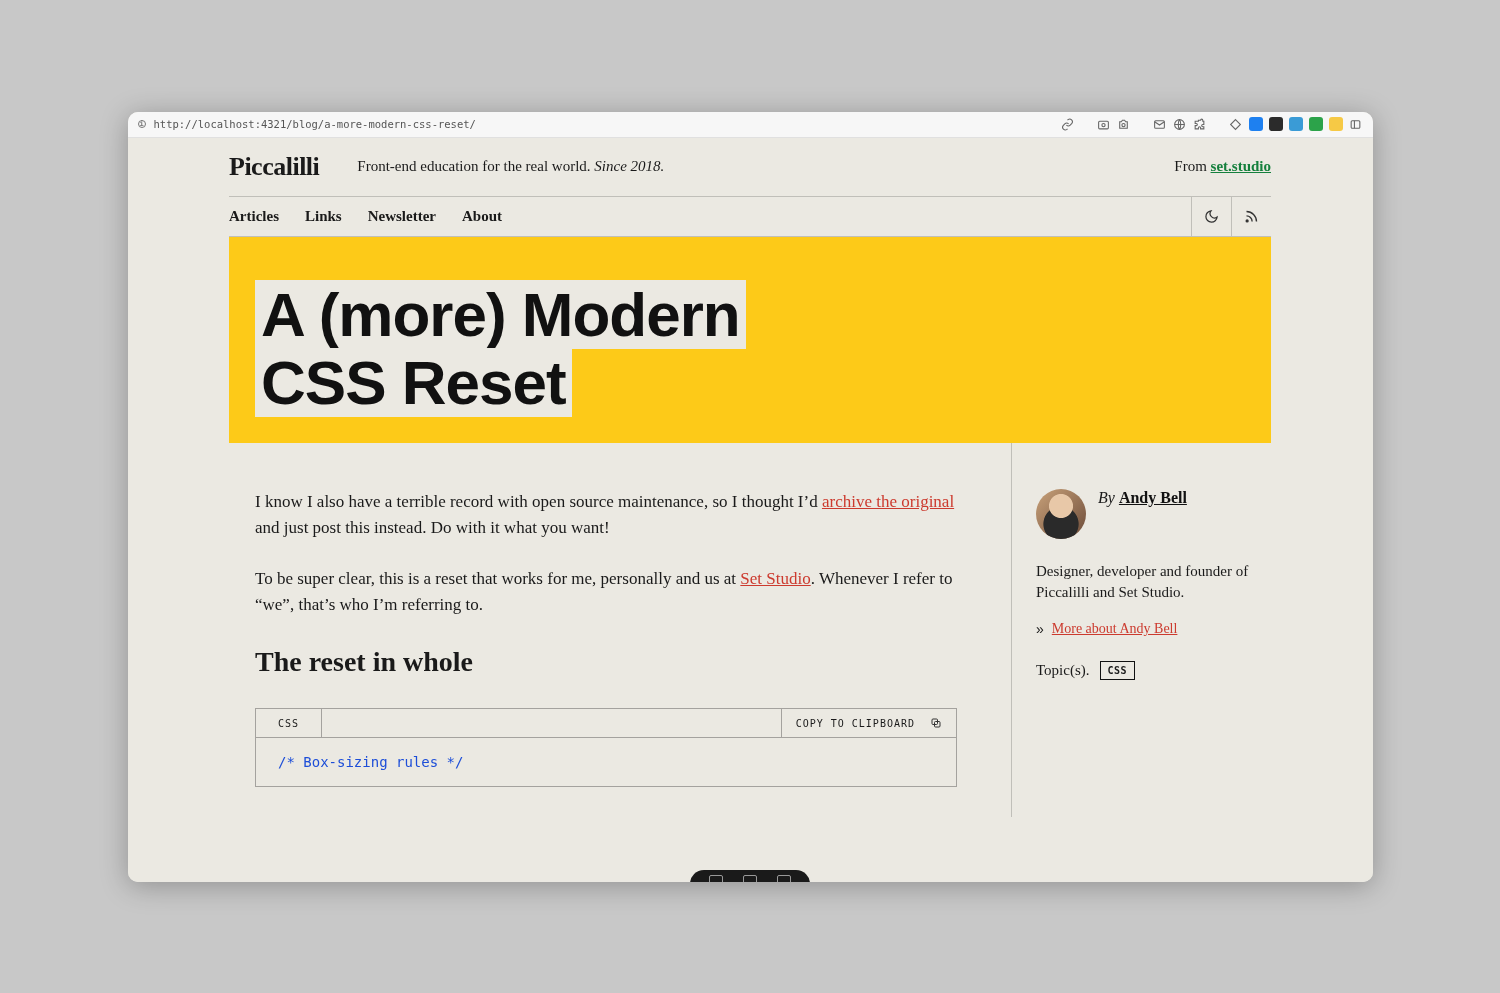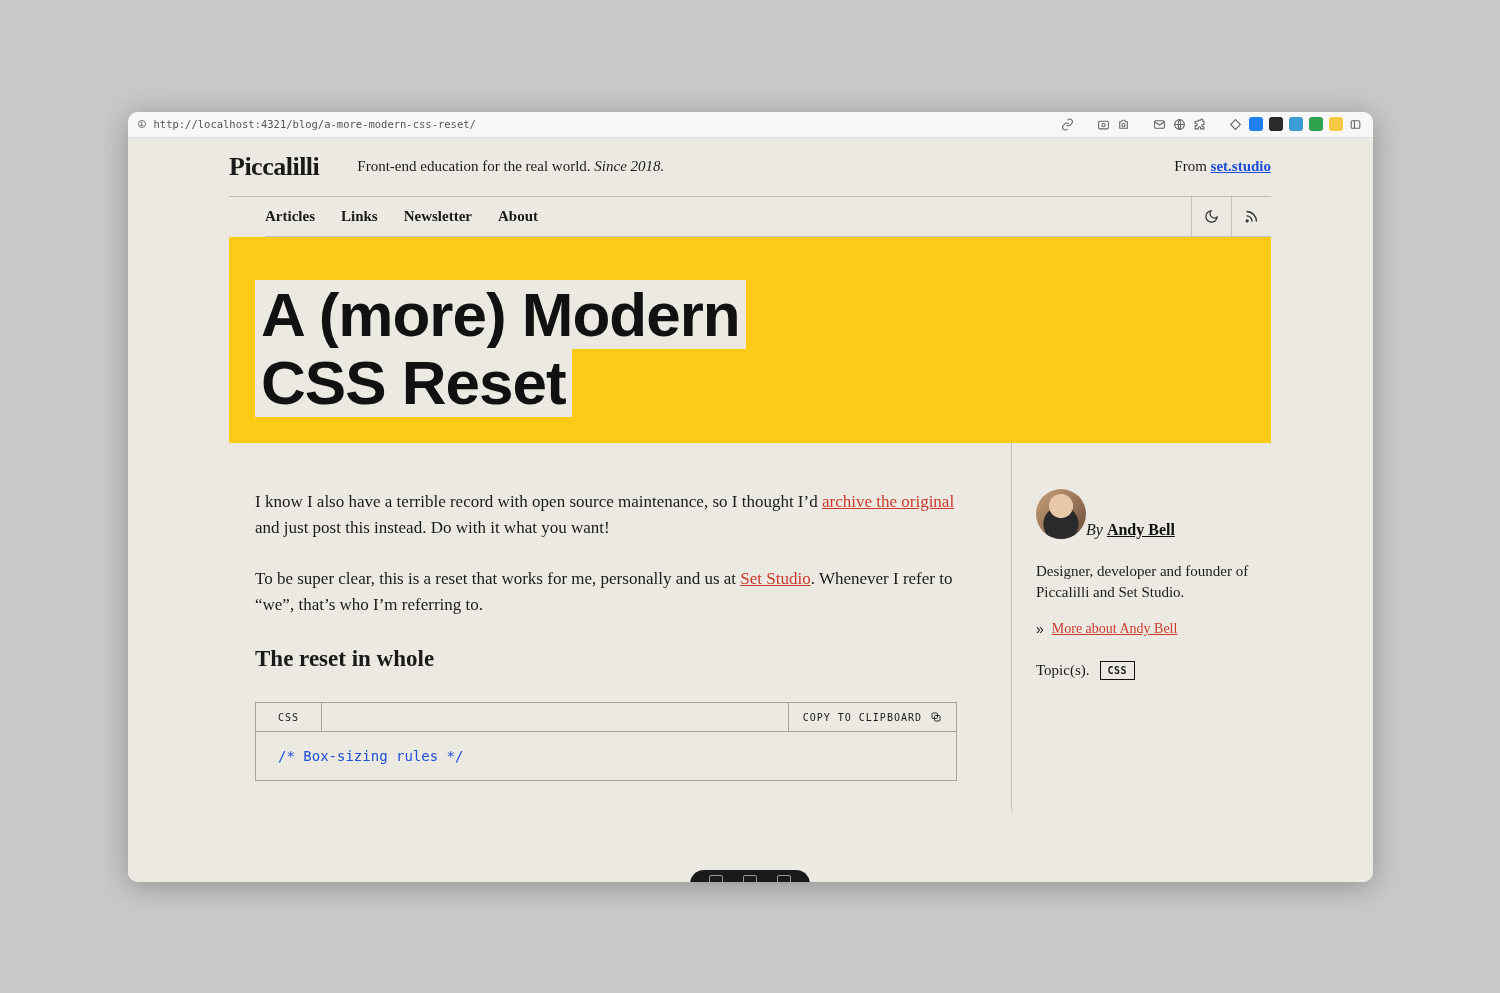--- a/index.html
+++ b/index.html
@@ -55,54 +55,53 @@
   .container { width: 1042px; margin: 0 auto; }
   header.site {
     display:flex; align-items:center; gap:38px;
     padding: 14px 0 14px;
     border-bottom: 1px solid rgba(0,0,0,.18);
   }
   .brand { font-family: Georgia, serif; font-weight: 700; font-size: 26px; letter-spacing:-.5px; }
   .tagline { font-size: 15px; color:#1a1a1a; }
   .tagline em { font-style: italic; }
   .from { margin-left:auto; font-size: 15px; }
-  .from a { color:#1d4ed8; text-decoration: underline; font-weight:600; }
+  .from a { color:#15803d; text-decoration: underline; font-weight:600; }
   nav.main {
     display:flex; align-items:center;
     border-bottom: 1px solid rgba(0,0,0,.18);
     height: 40px;
     gap: 26px;
     font-family: Georgia, serif;
-    margin-left: 36px;
   }
   nav.main a { font-size:15px; font-weight:600; color:#1a1a1a; text-decoration:none; }
   nav.main .navright { margin-left:auto; display:flex; align-items:center; height:100%; }
   .navicon { width:40px; display:flex;align-items:center;justify-content:center; border-left:1px solid rgba(0,0,0,.18); height:100%; cursor:pointer; }
   .navicon svg { width:15px;height:15px; }
   
   .hero { background:#fdca18; padding: 44px 26px 26px; }
   .title { font-family: 'Helvetica Neue', Arial, sans-serif; font-weight: 900; font-size: 62px; line-height:1.1; letter-spacing:-1px; color:#111; }
   .title span { background:#ebe9e2; padding: 0 6px; box-decoration-break: clone; -webkit-box-decoration-break: clone; }
   .hero-meta { display:flex; justify-content:space-between; align-items:baseline; font-size:15px; margin-top:88px; }
   .hero-meta b { font-weight:700; }
   .hero-meta a { color:#1a1a1a; text-decoration:underline; }
   
   .body { display:flex; }
   article { flex:1; padding: 46px 54px 30px 26px; }
   aside { width:260px; border-left:1px solid rgba(0,0,0,.18); padding: 46px 18px 30px 24px; }
   article p { font-size:17px; line-height:1.55; margin-bottom:24px; }
   article p a, aside a.link { color:#cc3a2e; text-decoration:underline; }
-  article h2 { font-family: Georgia, serif; font-size:23px; font-weight:700; margin: 28px 0 30px; }
+  article h2 { font-family: Georgia, serif; font-size:28px; font-weight:700; margin: 28px 0 30px; }
   .codeblock { border:1px solid rgba(0,0,0,.3); }
   .codehead { display:flex; align-items:center; height:28px; font-family: ui-monospace, Menlo, monospace; font-size:10px; letter-spacing:1px; }
   .codehead .lang { padding: 0 22px; border-right:1px solid rgba(0,0,0,.3); height:100%; display:flex;align-items:center; flex:0 0 auto; }
   .codehead .fill { flex:1; }
-  .codehead .copy { border-left:1px solid rgba(0,0,0,.3); padding:0 14px; height:100%; display:flex;align-items:center; gap:8px; cursor:pointer; }
+  .codehead .copy { border-left:1px solid rgba(0,0,0,.3); padding:0 14px; height:100%; display:flex;align-items:center; gap:15px; cursor:pointer; }
   .codebody { padding: 16px 22px; font-family: ui-monospace, Menlo, monospace; font-size:14px; color:#1d4ed8; border-top:1px solid rgba(0,0,0,.3); }
-  aside .byline { display:flex; align-items:flex-end; gap:0; margin-bottom:22px; }
+  aside .byline { display:flex; align-items:flex-start; gap:12px; margin-bottom:22px; }
   aside .avatar { width:50px;height:50px;border-radius:50%; background:linear-gradient(135deg,#c9a27a 0%, #6b4a38 100%); position:relative; overflow:hidden; }
   aside .avatar::after{content:"";position:absolute;inset:0;background:radial-gradient(circle at 50% 34%, #e8c8a8 28%, transparent 30%), radial-gradient(circle at 50% 70%, #2a2a2a 40%, transparent 42%);}
   aside .byline em { font-style:italic; }
   aside .byline a { color:#111; font-weight:700; text-decoration:underline; }
   aside .bio { font-size:15px; line-height:1.4; margin-bottom:18px; }
   aside .more { font-size:14px; display:flex; gap:8px; align-items:center; margin-bottom:24px; }
   aside .more .chev { font-family: sans-serif; }
   aside .topics { font-size:15px; display:flex; align-items:center; gap:10px; }
   aside .tag { border:1.3px solid #111; font-family: ui-monospace, monospace; font-size:10px; padding:3px 7px; font-weight:600; letter-spacing:.5px; }
   

